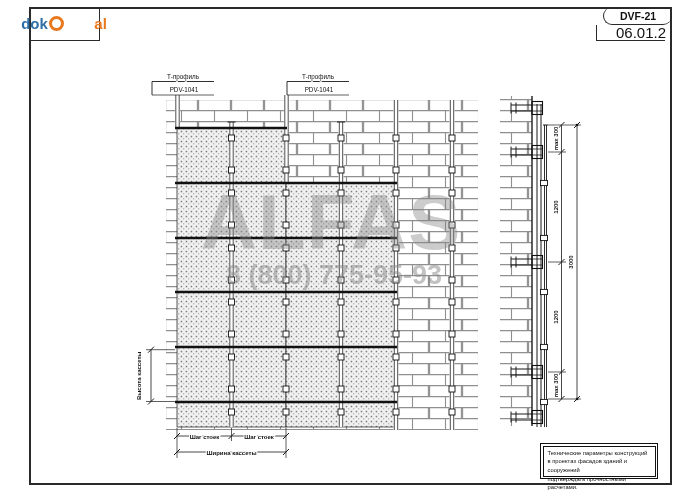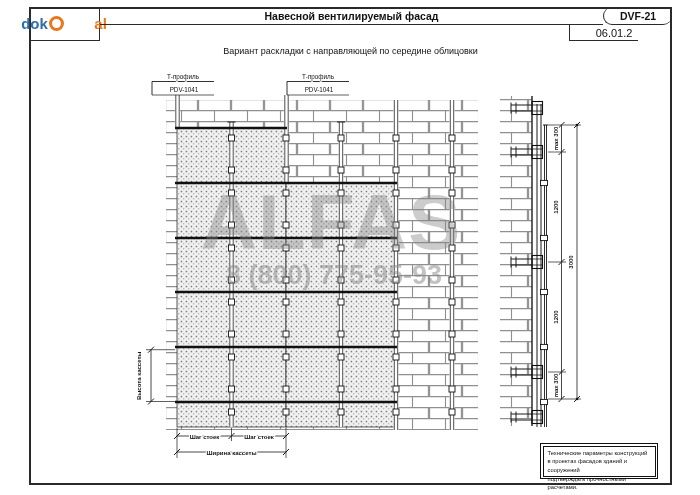--- a/index.html
+++ b/index.html
@@ -7,21 +7,21 @@
         font-family:"Liberation Sans",sans-serif;color:#111;}
   .frame{position:absolute;left:29px;top:7px;width:643px;height:478px;
          border:2px solid #2a2a2a;box-sizing:border-box;}
   .cell{position:absolute;box-sizing:border-box;display:flex;align-items:center;justify-content:center;}
   #cell-logo{left:29px;top:7px;width:71px;height:34px;border-right:1.4px solid #2a2a2a;border-bottom:1.4px solid #2a2a2a;}
   #cell-title{left:100px;top:7px;width:503px;height:18px;border-bottom:1.2px solid #2a2a2a;
               font-weight:bold;font-size:10.5px;}
   #cell-sub{left:100px;top:25px;width:503px;height:16px;border-bottom:1.4px solid #2a2a2a;font-size:9px;}
   #cell-code{left:603px;top:7px;width:69px;height:18px;border-left:1.4px solid #2a2a2a;border-bottom:1.2px solid #2a2a2a;
              font-weight:bold;font-size:10.5px;border-radius:9px;}
-  #cell-sheet{left:569px;top:25px;width:69px;height:16px;border-left:1.4px solid #2a2a2a;border-bottom:1.4px solid #2a2a2a;font-size:11px;padding-left:20px;}
+  #cell-sheet{left:596px;top:25px;width:69px;height:16px;border-left:1.4px solid #2a2a2a;border-bottom:1.4px solid #2a2a2a;font-size:15px;padding-left:20px;}
   #cell-variant{left:31px;top:41px;width:639px;height:20px;font-size:9px;}
   .logo{font-weight:bold;font-size:15px;white-space:nowrap;display:flex;align-items:center;}
   .logo .p1{color:#2f6fa8;}
   .logo .p2{color:#e8791e;padding-left:30px;}
   .logo-s{display:inline-block;width:9px;height:9px;border-radius:50%;
           border:3.4px solid #e8791e;margin:0 0.5px 0 1px;}
   svg.drawing{position:absolute;left:29px;top:62px;}
   svg text{font-family:"Liberation Sans",sans-serif;}
   .dimt{font-size:6px;font-weight:600;fill:#111;stroke:#fff;stroke-width:2.2px;paint-order:stroke;}
   .leadt{font-size:6.3px;fill:#111;stroke:#fff;stroke-width:1.6px;paint-order:stroke;}
@@ -38,24 +38,22 @@
 <div class="page">
   <div class="frame"></div>
 
   <div class="cell" id="cell-logo">
     <span class="logo">
         <span class="p1">dok</span>
         <span class="logo-s"></span>
         <span class="p2">al</span>
       </span>
   </div>
-  <div class="cell" id="cell-title">Навесной вентилируемый фасад</div>
   <div class="cell" id="cell-code">DVF-21</div>
   <div class="cell" id="cell-sheet">06.01.2</div>
-  <div class="cell" id="cell-variant">Вариант раскладки с направляющей по середине облицовки</div>
 
   <svg class="drawing" width="643" height="421" viewBox="29 62 643 421">
     <defs>
       <pattern id="brickPat" width="33" height="22" patternUnits="userSpaceOnUse">
         <rect width="33" height="22" fill="#ffffff"></rect>
         <path d="M0 .6H33M0 11.6H33M16.5 .6V11.6M.6 11.6V22M32.4 11.6V22" stroke="#8f8f8f" stroke-width="1.1" fill="none"></path>
       </pattern>
       <pattern id="dotPat" width="5" height="5" patternUnits="userSpaceOnUse">
         <rect width="5" height="5" fill="#f1f1f1"></rect>
         <rect x="0.7" y="0.8" width="1.5" height="1.5" fill="#7d7d7d"></rect>

